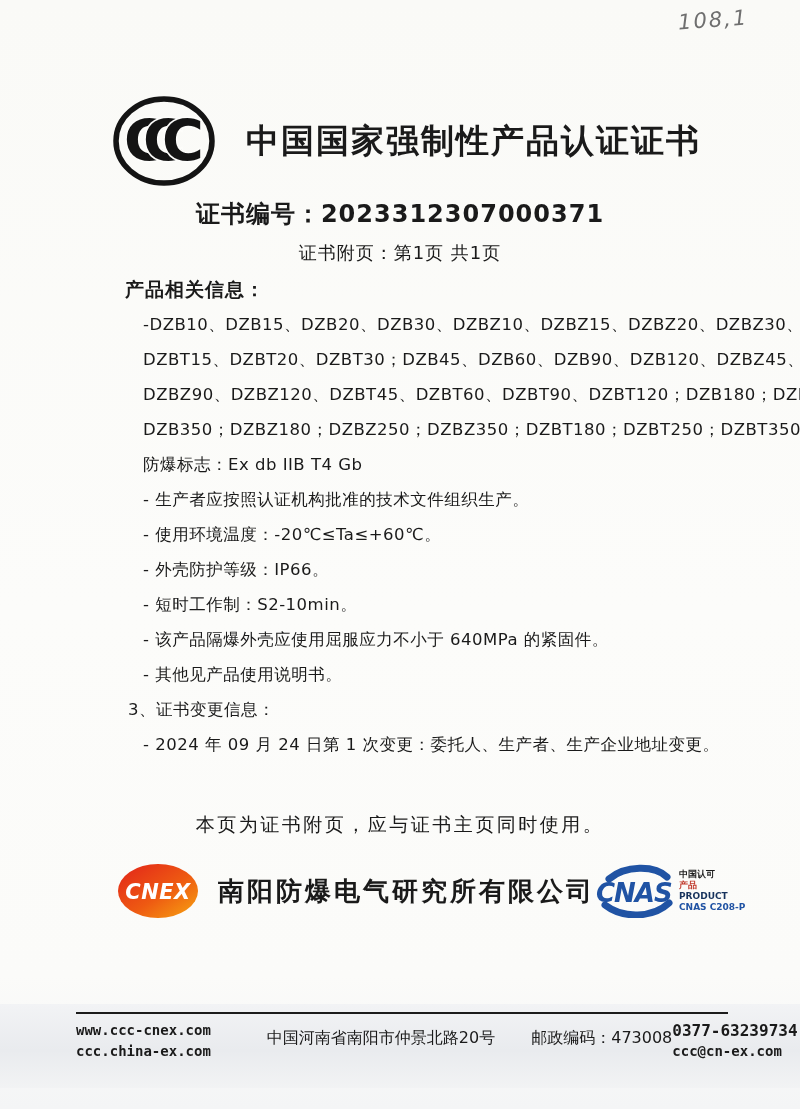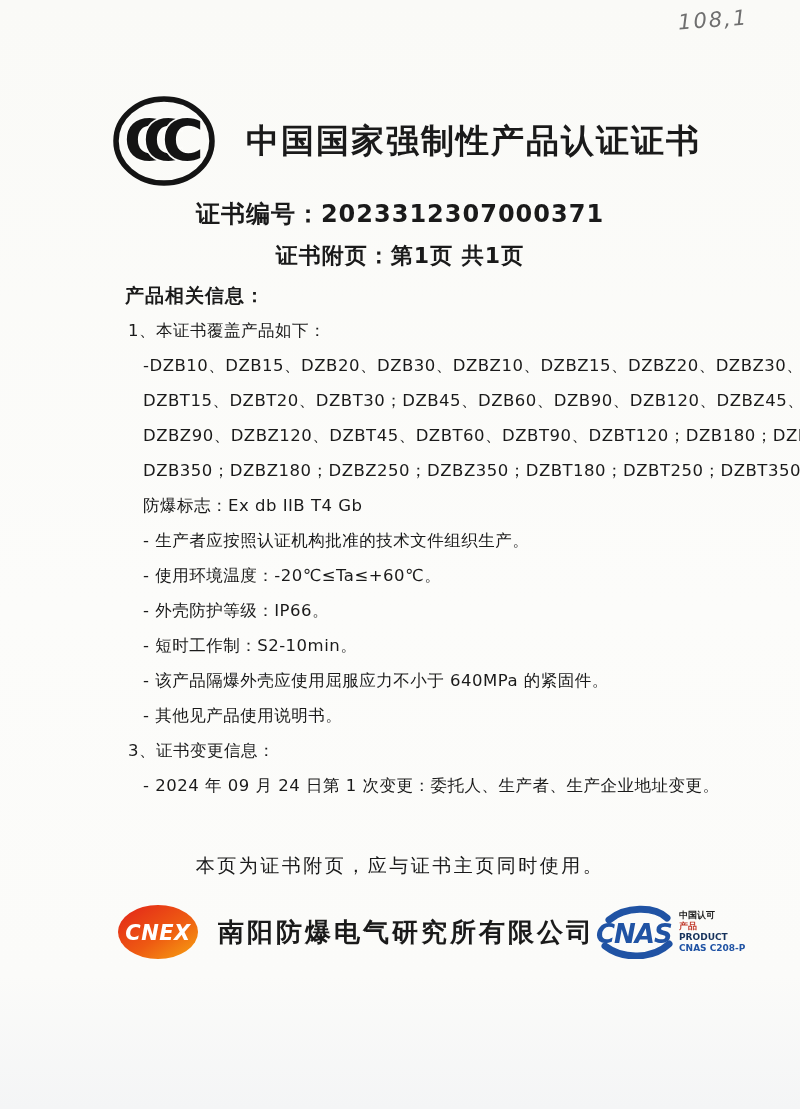--- a/index.html
+++ b/index.html
@@ -39,22 +39,22 @@
     white-space: nowrap;
   }
   .cert-meta { text-align: center; margin-top: 4px; }
   .cert-number-line {
     font-size: 24px;
     font-weight: bold;
     letter-spacing: 1px;
   }
   .cert-pages-line {
     margin-top: 11px;
-    font-size: 22px;
-    font-weight: bold;
+    font-size: 18px;
+    font-weight: normal;
     letter-spacing: 1px;
   }
   .content {
     margin-top: 7px;
     padding-left: 125px;
     padding-right: 40px;
     line-height: 35px;
     font-size: 16.5px;
     white-space: nowrap;
   }
@@ -162,21 +162,20 @@
     <div class="doc-title">中国国家强制性产品认证证书</div>
   </div>
 
   <div class="cert-meta">
     <div class="cert-number-line">证书编号：2023312307000371</div>
     <div class="cert-pages-line">证书附页：第1页 共1页</div>
   </div>
 
   <div class="content">
     <div class="section-title">产品相关信息：</div>
-    <div class="line-num">1、本证书覆盖产品如下：</div>
     <div class="line-sub">-DZB10、DZB15、DZB20、DZB30、DZBZ10、DZBZ15、DZBZ20、DZBZ30、DZBT10、</div>
     <div class="line-sub">DZBT15、DZBT20、DZBT30；DZB45、DZB60、DZB90、DZB120、DZBZ45、DZBZ60、</div>
     <div class="line-sub">DZBZ90、DZBZ120、DZBT45、DZBT60、DZBT90、DZBT120；DZB180；DZB250；</div>
     <div class="line-sub">DZB350；DZBZ180；DZBZ250；DZBZ350；DZBT180；DZBT250；DZBT350</div>
     <div class="line-sub">防爆标志：Ex db IIB T4 Gb</div>
     <div class="line-sub">- 生产者应按照认证机构批准的技术文件组织生产。</div>
     <div class="line-sub">- 使用环境温度：-20℃≤Ta≤+60℃。</div>
     <div class="line-sub">- 外壳防护等级：IP66。</div>
     <div class="line-sub">- 短时工作制：S2-10min。</div>
     <div class="line-sub">- 该产品隔爆外壳应使用屈服应力不小于 640MPa 的紧固件。</div>
@@ -208,14 +207,30 @@
       </svg>
       <div class="cnas-sidetext">
         <span class="cnas-line-cn1">中国认可</span>
         <span class="cnas-line-cn2">产品</span>
         <span class="cnas-line-en1">PRODUCT</span>
         <span class="cnas-line-en2">CNAS C208-P</span>
       </div>
     </div>
   </div>
 
+  <div class="footer-band">
+    <div class="footer-contact">
+      <div class="footer-websites">
+        <div>www.ccc-cnex.com</div>
+        <div>ccc.china-ex.com</div>
+      </div>
+      <div class="footer-address-group">
+        <span class="footer-address">中国河南省南阳市仲景北路20号</span>
+        <span class="footer-postal">邮政编码：473008</span>
+      </div>
+      <div class="footer-phone-group">
+        <div class="footer-phone">0377-63239734</div>
+        <div class="footer-email">ccc@cn-ex.com</div>
+      </div>
+    </div>
+  </div>
 
 </div>
 
 </body></html>

